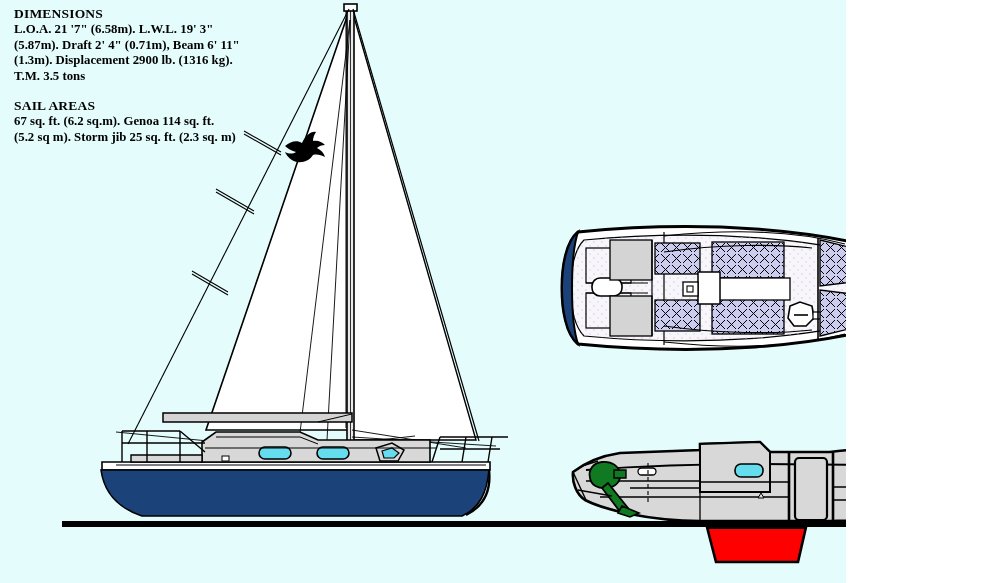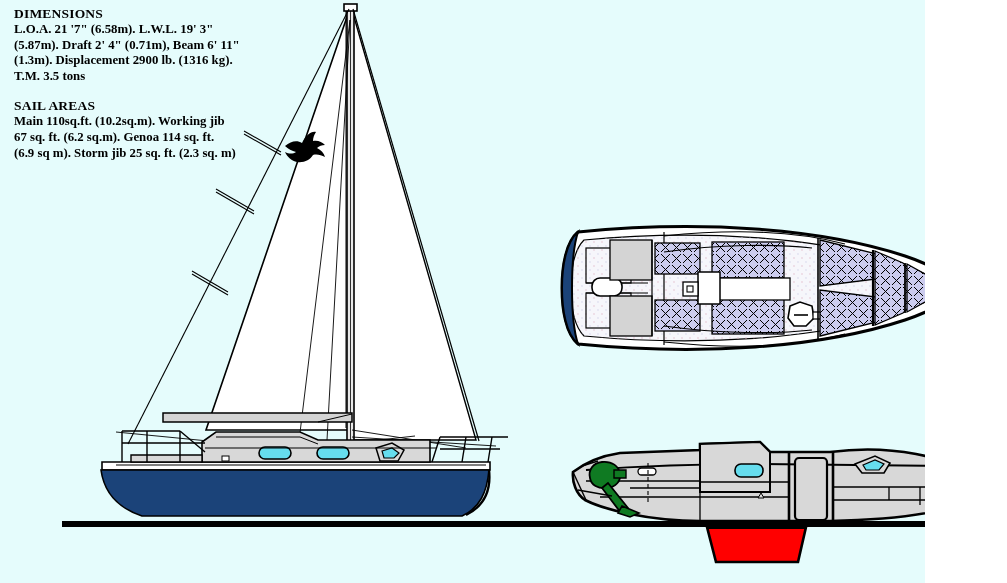--- a/index.html
+++ b/index.html
@@ -2,21 +2,21 @@
 <html><head>
 <meta charset="utf-8">
 <style>
   html, body {
     margin: 0;
     padding: 0;
     background: #ffffff;
   }
   #canvas {
     position: relative;
-    width: 925px;
+    width: 846px;
     height: 583px;
     background: #e5fcfc;
     overflow: hidden;
     font-family: "Liberation Serif", serif;
   }
   #spec-block {
     position: absolute;
     left: 14px;
     top: 6px;
     width: 250px;
@@ -51,23 +51,22 @@
 <div id="canvas" style="background: rgb(229, 252, 252);">
 
   <div id="spec-block">
     <p class="spec-heading">DIMENSIONS</p>
     <p class="spec-body">L.O.A. 21 '7" (6.58m). L.W.L. 19' 3"</p>
     <p class="spec-body">(5.87m). Draft 2' 4" (0.71m), Beam 6' 11"</p>
     <p class="spec-body">(1.3m). Displacement 2900 lb. (1316 kg).</p>
     <p class="spec-body">T.M. 3.5 tons</p>
     <div class="spec-gap"></div>
     <p class="spec-heading">SAIL AREAS</p>
-    <p class="spec-body">Main 110sq.ft. (10.2sq.m). Working jib</p>
     <p class="spec-body">67 sq. ft. (6.2 sq.m). Genoa 114 sq. ft.</p>
-    <p class="spec-body">(6.9 sq m). Storm jib 25 sq. ft. (2.3 sq. m)</p>
+    <p class="spec-body">(5.2 sq m). Storm jib 25 sq. ft. (2.3 sq. m)</p>
   </div>
 
   <svg id="art" width="1007" height="583" viewBox="0 0 1007 583">
 
     <g>
 
       <path d="M 350,8 L 350,430 L 206,430 Z" fill="#ffffff" stroke="#000000" stroke-width="1.6"></path>
 
       <path d="M 346,10 L 346,428" fill="none" stroke="#000000" stroke-width="1"></path>
 

